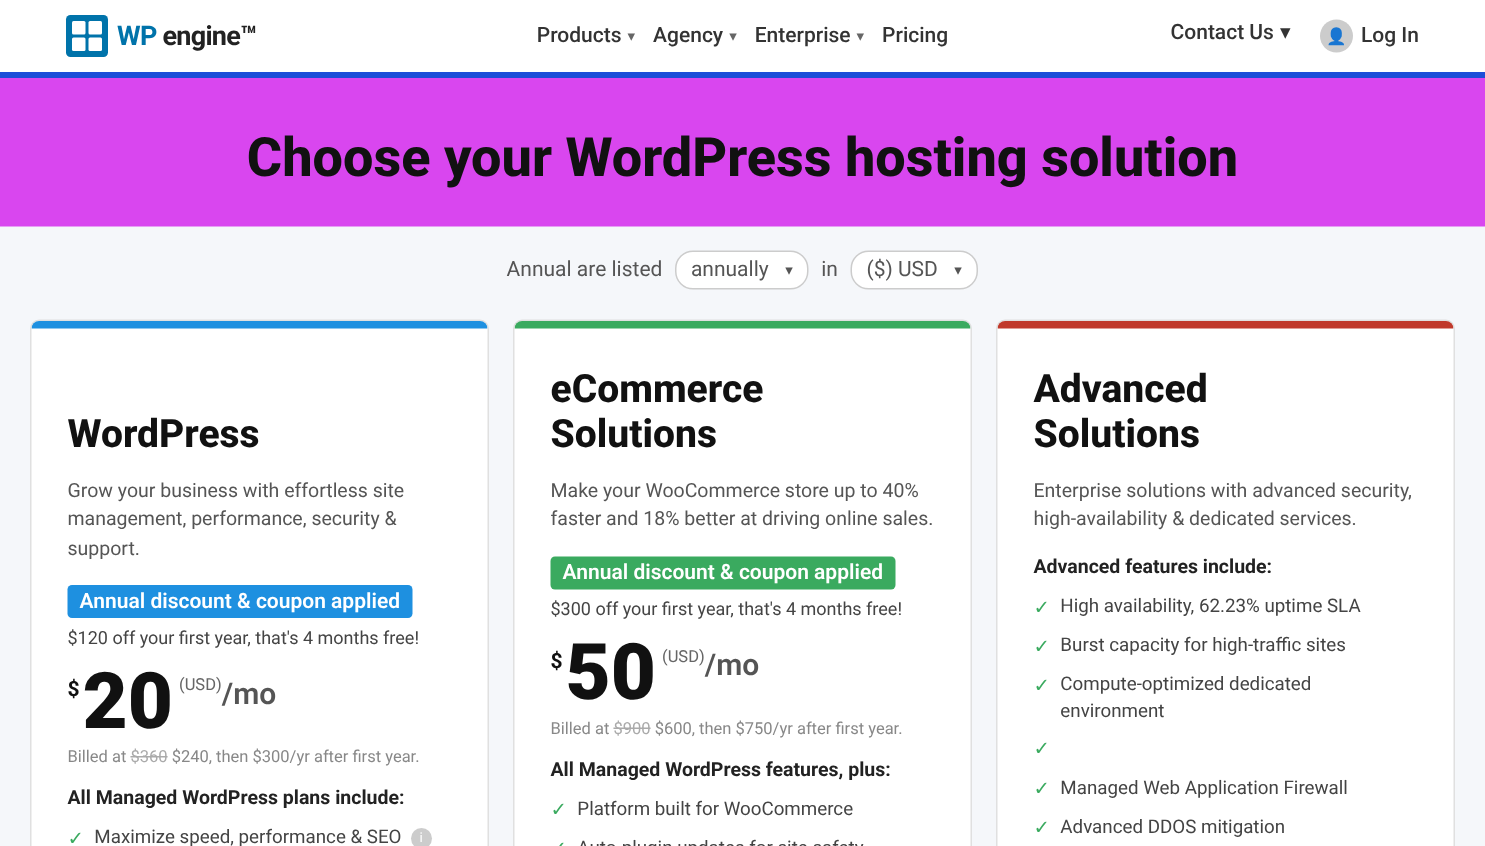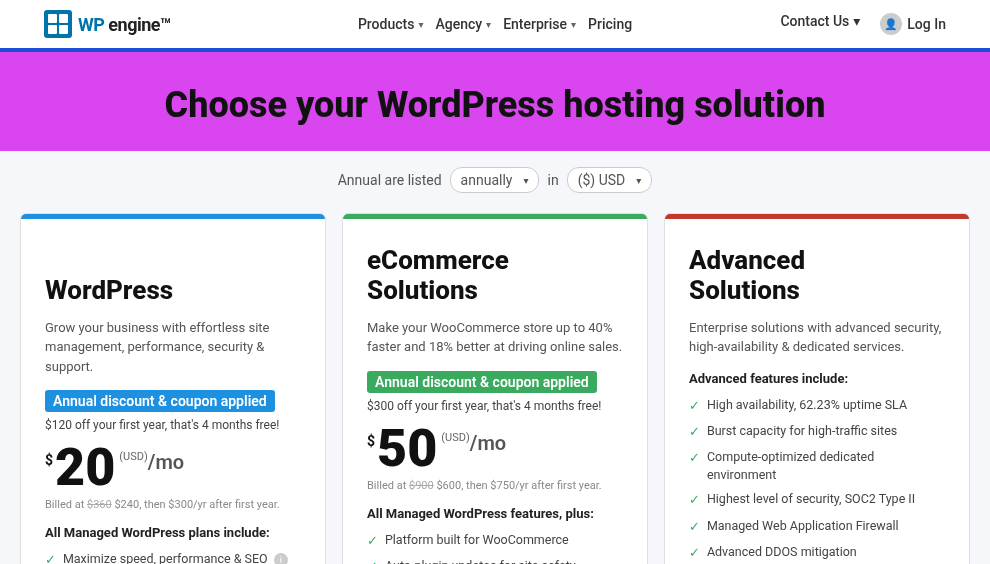--- a/index.html
+++ b/index.html
@@ -209,21 +209,20 @@
       <div class="feature-item">
         <span class="check-icon">✓</span>
         <span>Burst capacity for high-traffic sites</span>
       </div>
       <div class="feature-item">
         <span class="check-icon">✓</span>
         <span>Compute-optimized dedicated environment</span>
       </div>
       <div class="feature-item">
         <span class="check-icon">✓</span>
-        <span>Highest level of security, SOC2 Type II</span>
       </div>
       <div class="feature-item">
         <span class="check-icon">✓</span>
         <span>Managed Web Application Firewall</span>
       </div>
       <div class="feature-item">
         <span class="check-icon">✓</span>
         <span>Advanced DDOS mitigation</span>
       </div>
 

